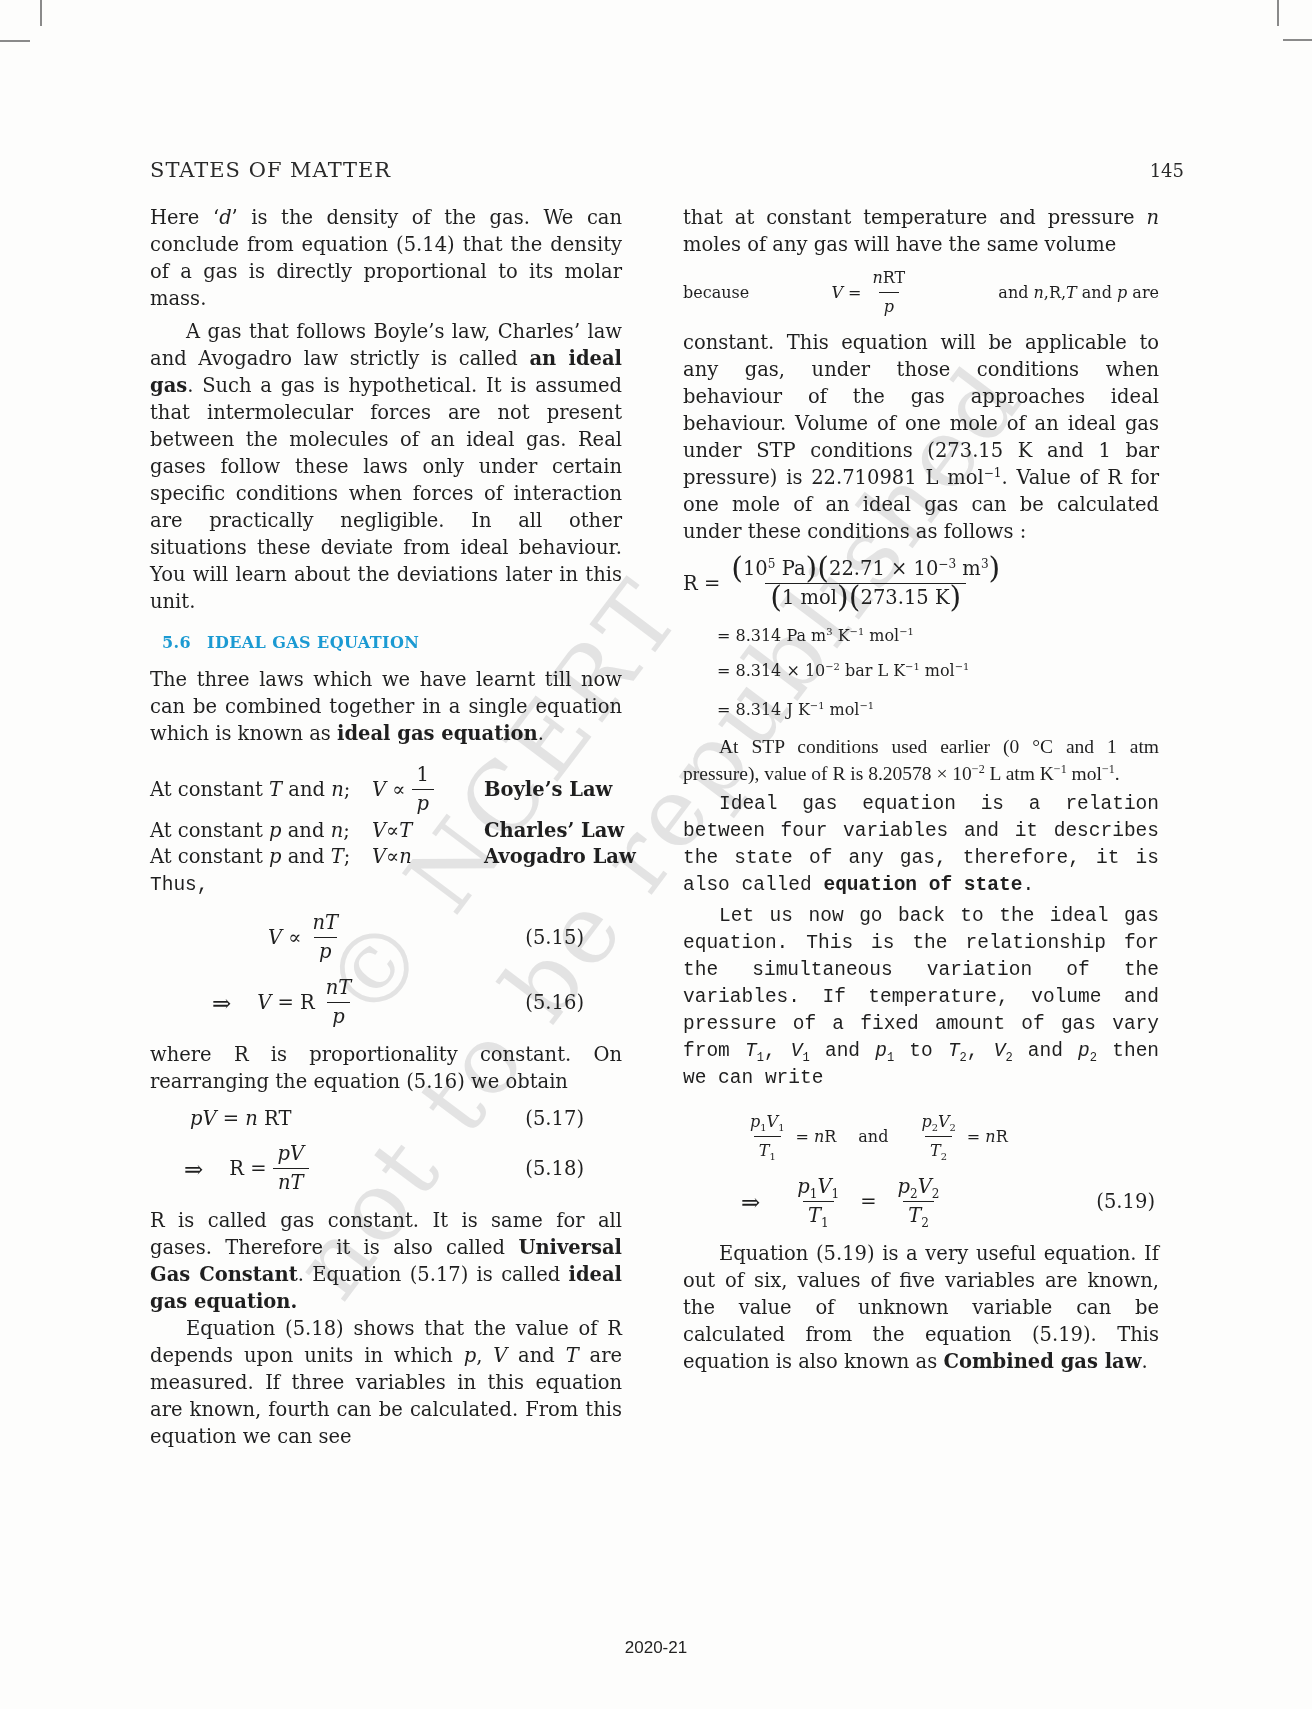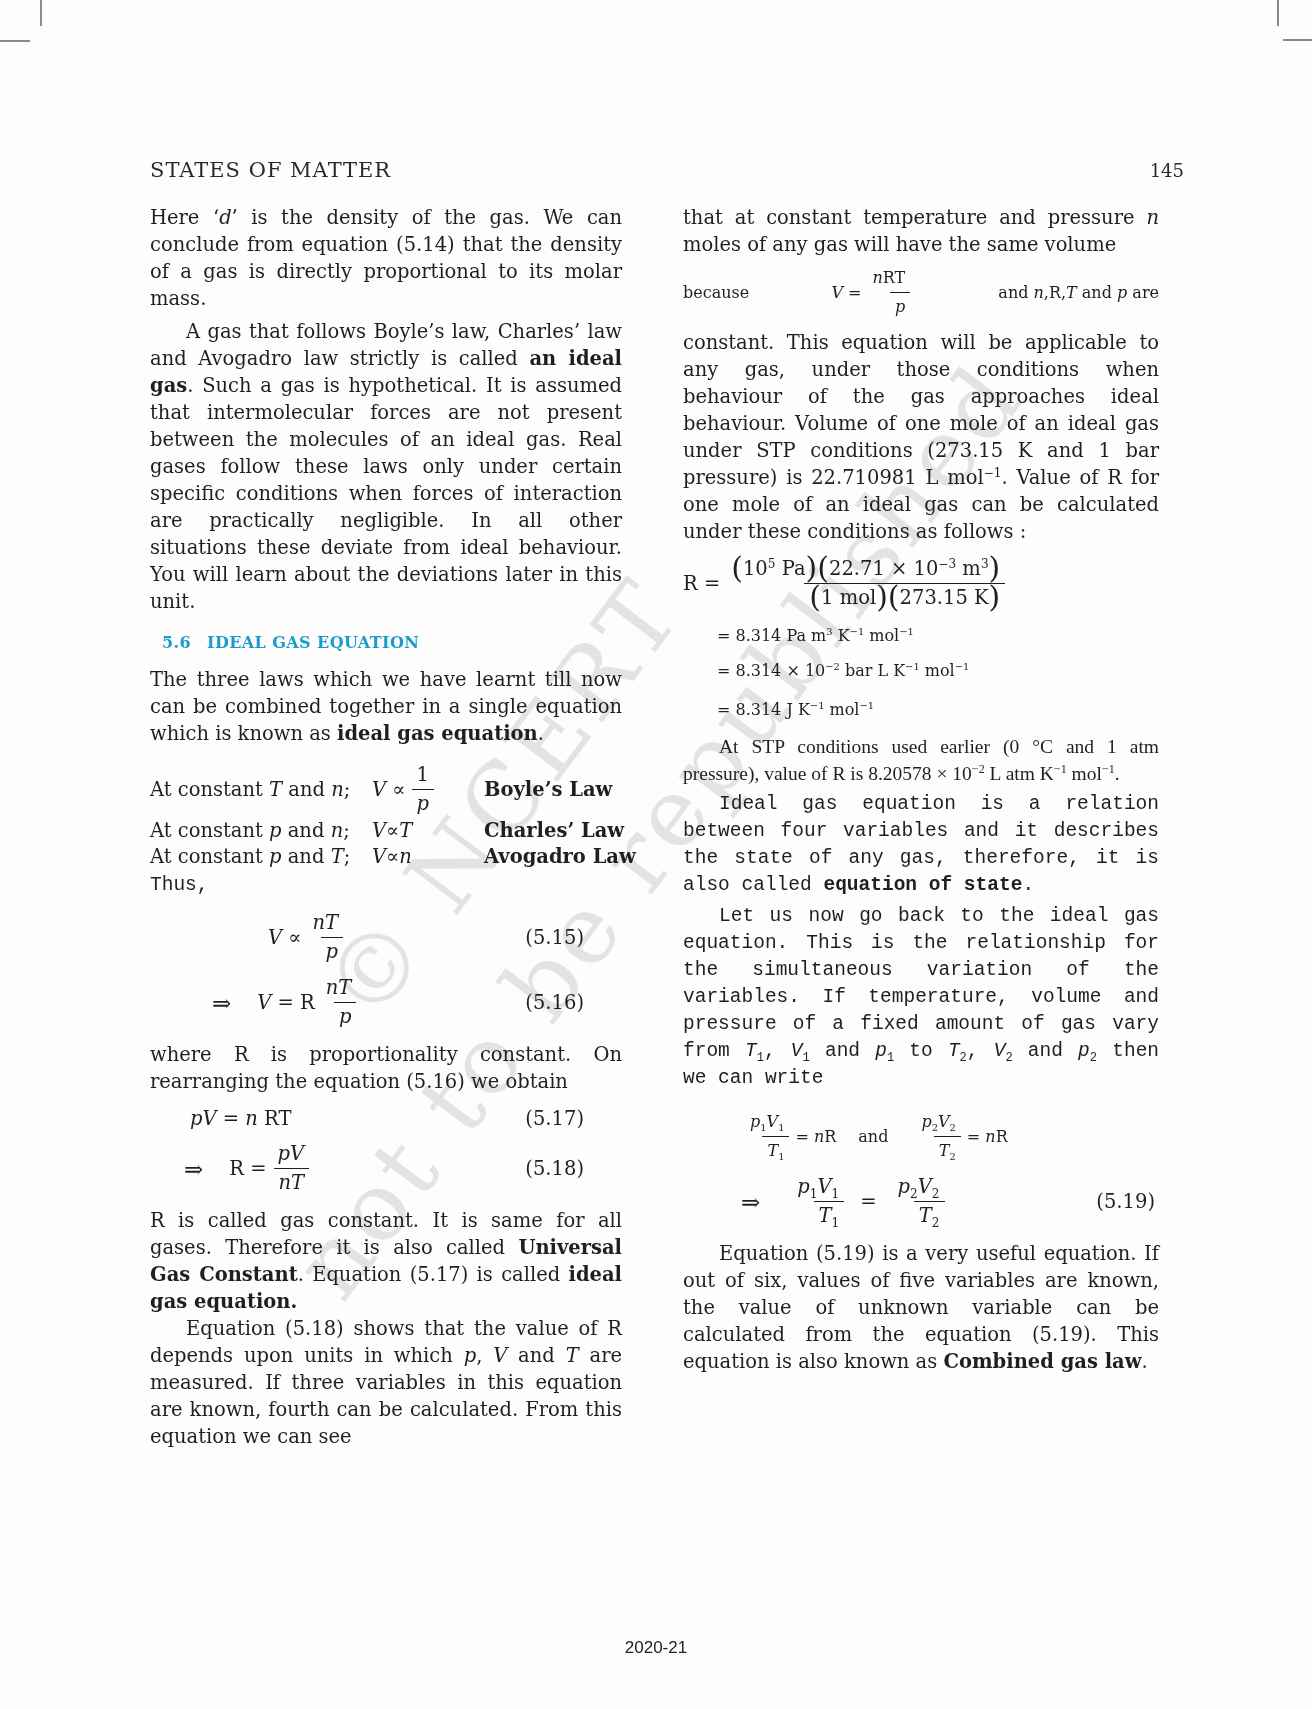--- a/index.html
+++ b/index.html
@@ -33,21 +33,21 @@
   .mb16{margin-bottom:16px;}.mt10{margin-top:4px;font-family:Liberation Mono, monospace;}     .mt14{margin-top:14px;font-family:Liberation Serif, serif;}
   .sec-head{font-size:16px;font-weight:bold;color:#1b9ad2;margin:18px 12px 14px;letter-spacing:0.4px;}
   .sec-head .snum{margin-right:16px;}
   
   .b{font-weight:bold;}
   .i{font-style:italic;}
   .sup{font-size:62%;vertical-align:super;line-height:0;}
   .sub{font-size:62%;vertical-align:sub;line-height:0;}
   .bigp{font-size:30px;line-height:0;vertical-align:-3px;}
   
-  .frac{display:inline-flex;flex-direction:column;align-items:flex-end;text-align:center;
+  .frac{display:inline-flex;flex-direction:column;align-items:center;text-align:center;
         margin:0 6px;vertical-align:middle;line-height:24px;}
   .fnum{padding:0 5px 2px;}
   .fden{border-top:1.6px solid #1f1f1f;padding:2px 5px 0;}
   
   .law{display:flex;align-items:center;font-size:19.5px;}
   .law+.law{margin-top:3px;}
   .law .cond{width:222px;flex:none;}
   .law .rel{width:112px;flex:none;display:flex;align-items:center;}
   .law .name{font-weight:bold;white-space:nowrap;}
   

